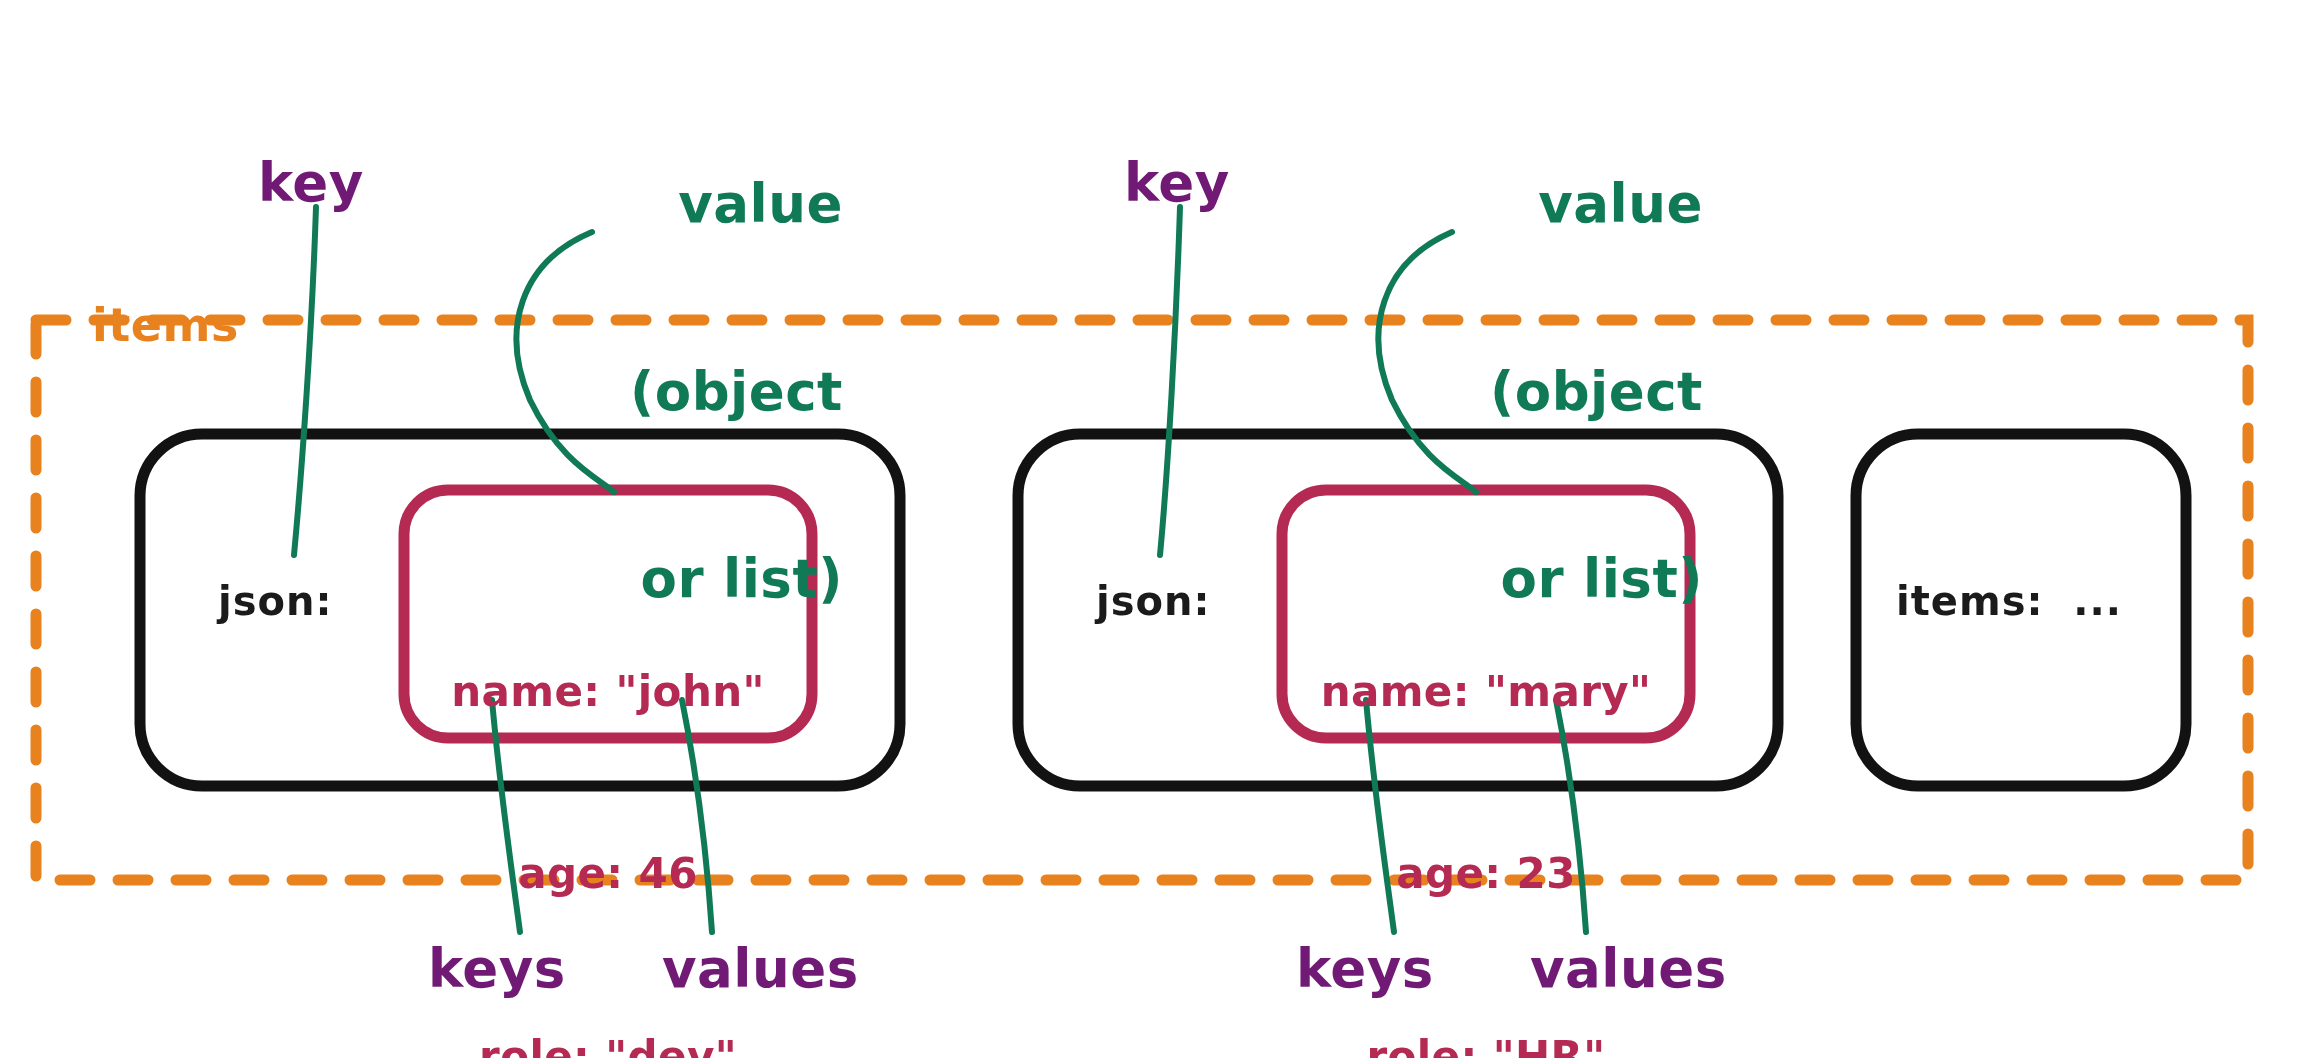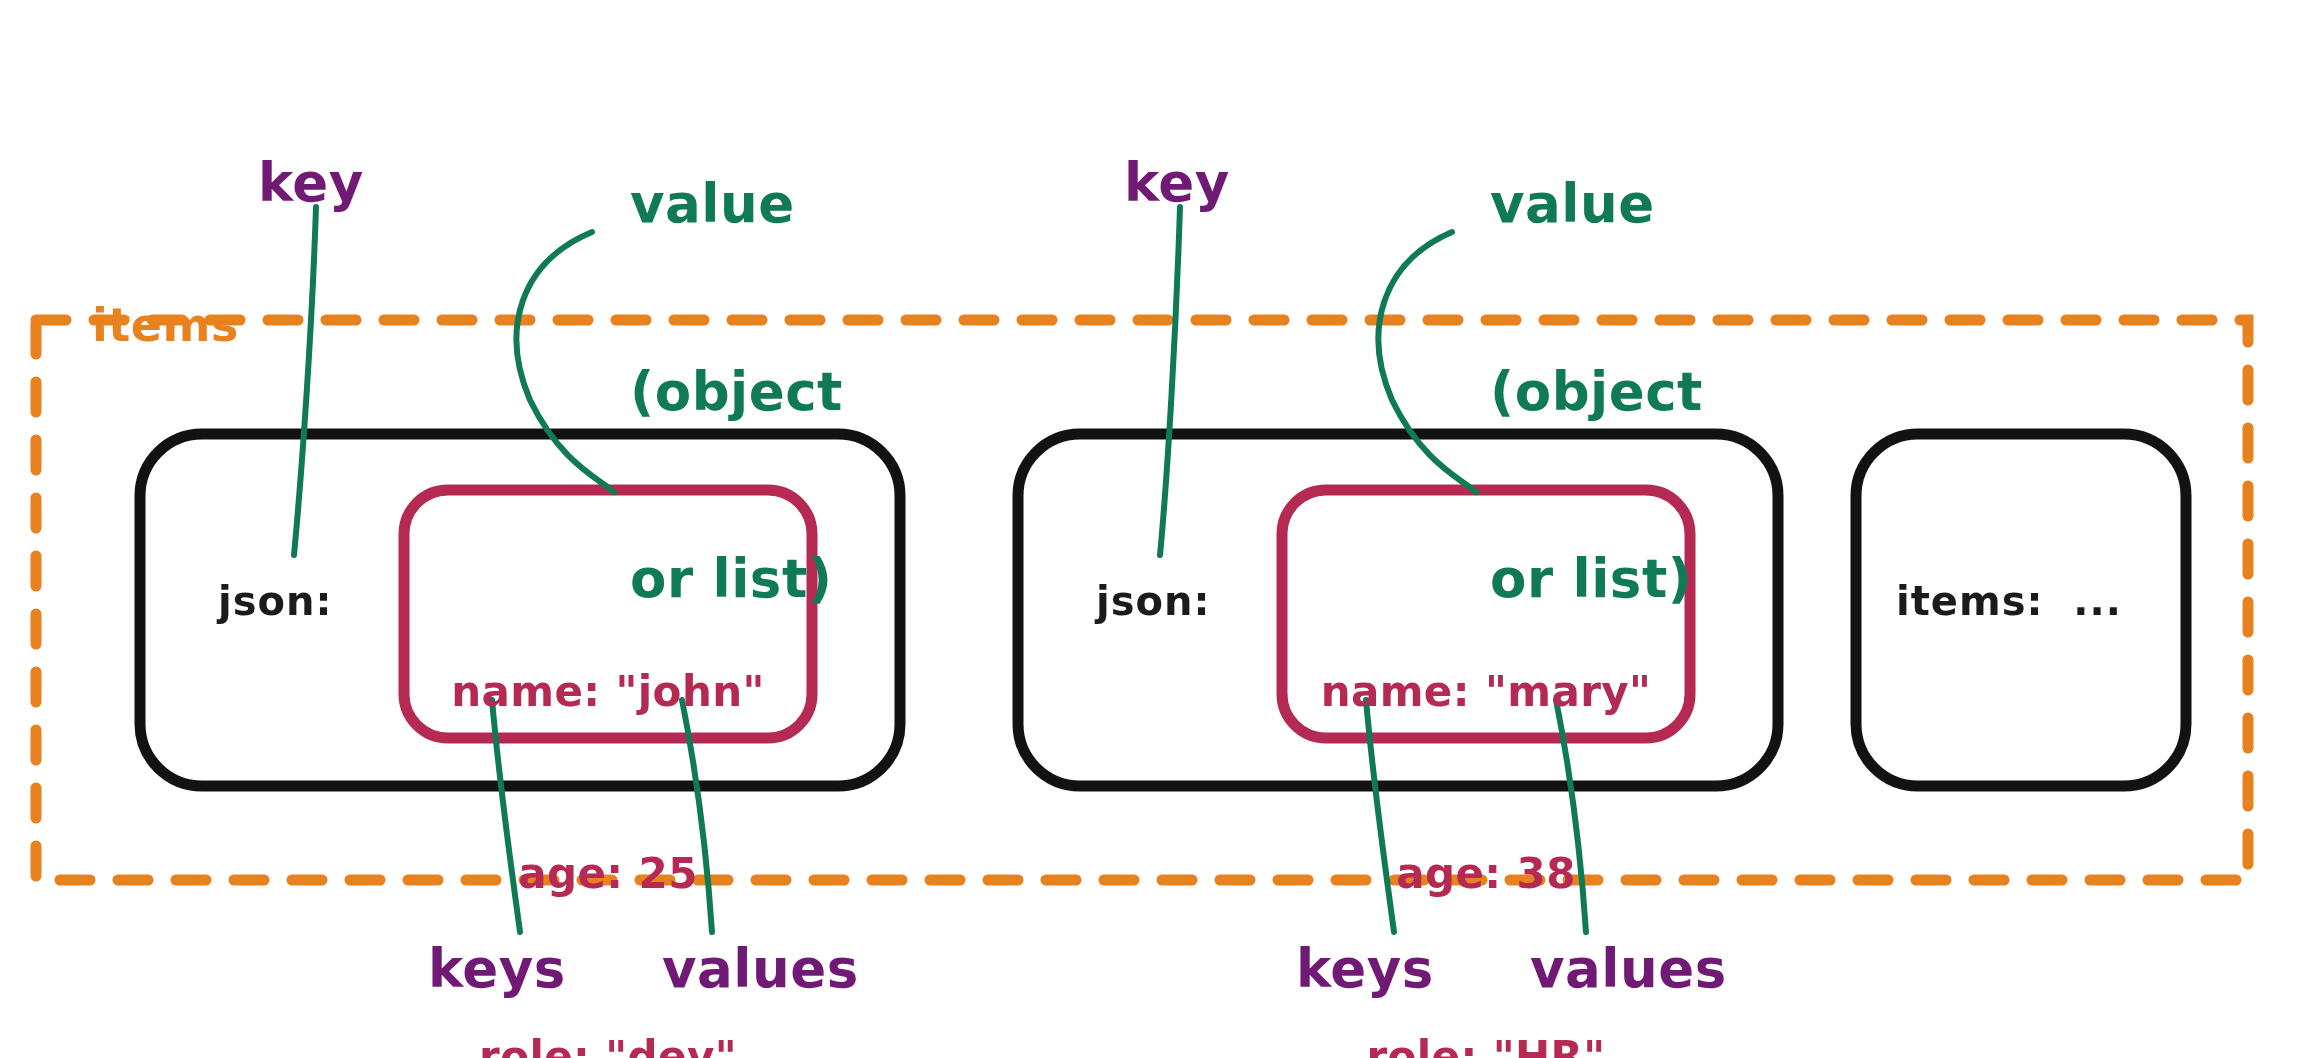--- a/index.html
+++ b/index.html
@@ -30,21 +30,21 @@
     color: #701a75;
     font-size: 53px;
     font-weight: 600;
     letter-spacing: 0.5px;
   }
   .green-multiline {
     color: #107A57;
     font-size: 53px;
     font-weight: 600;
     letter-spacing: 0.5px;
-    text-align: left;
+    text-align: right;
   }
   .orange-label {
     color: #E8821E;
     font-size: 46px;
     font-weight: 700;
     letter-spacing: 0.5px;
   }
   .black-label {
     color: #1b1b1b;
     font-size: 40px;
@@ -119,27 +119,27 @@
   </div>
 
   <div class="txt green-label" style="left:1296px; top:938px;">keys</div>
 
   <div class="txt green-label" style="left:1530px; top:938px;">values</div>
 
   <div class="txt black-label" style="left:218px; top:578px;">json:</div>
 
   <div class="txt crimson-block" style="left:404px; top:540px; width:408px;">
     <div>name: "john"</div>
-    <div>age: 25</div>
+    <div>age: 46</div>
     <div>role: "dev"</div>
   </div>
 
   <div class="txt black-label" style="left:1096px; top:578px;">json:</div>
 
   <div class="txt crimson-block" style="left:1282px; top:540px; width:408px;">
     <div>name: "mary"</div>
-    <div>age: 38</div>
+    <div>age: 23</div>
     <div>role: "HR"</div>
   </div>
 
   <div class="txt black-label" style="left:1896px; top:578px;">items:  ...</div>
 
 </div>
 
 </body></html>

